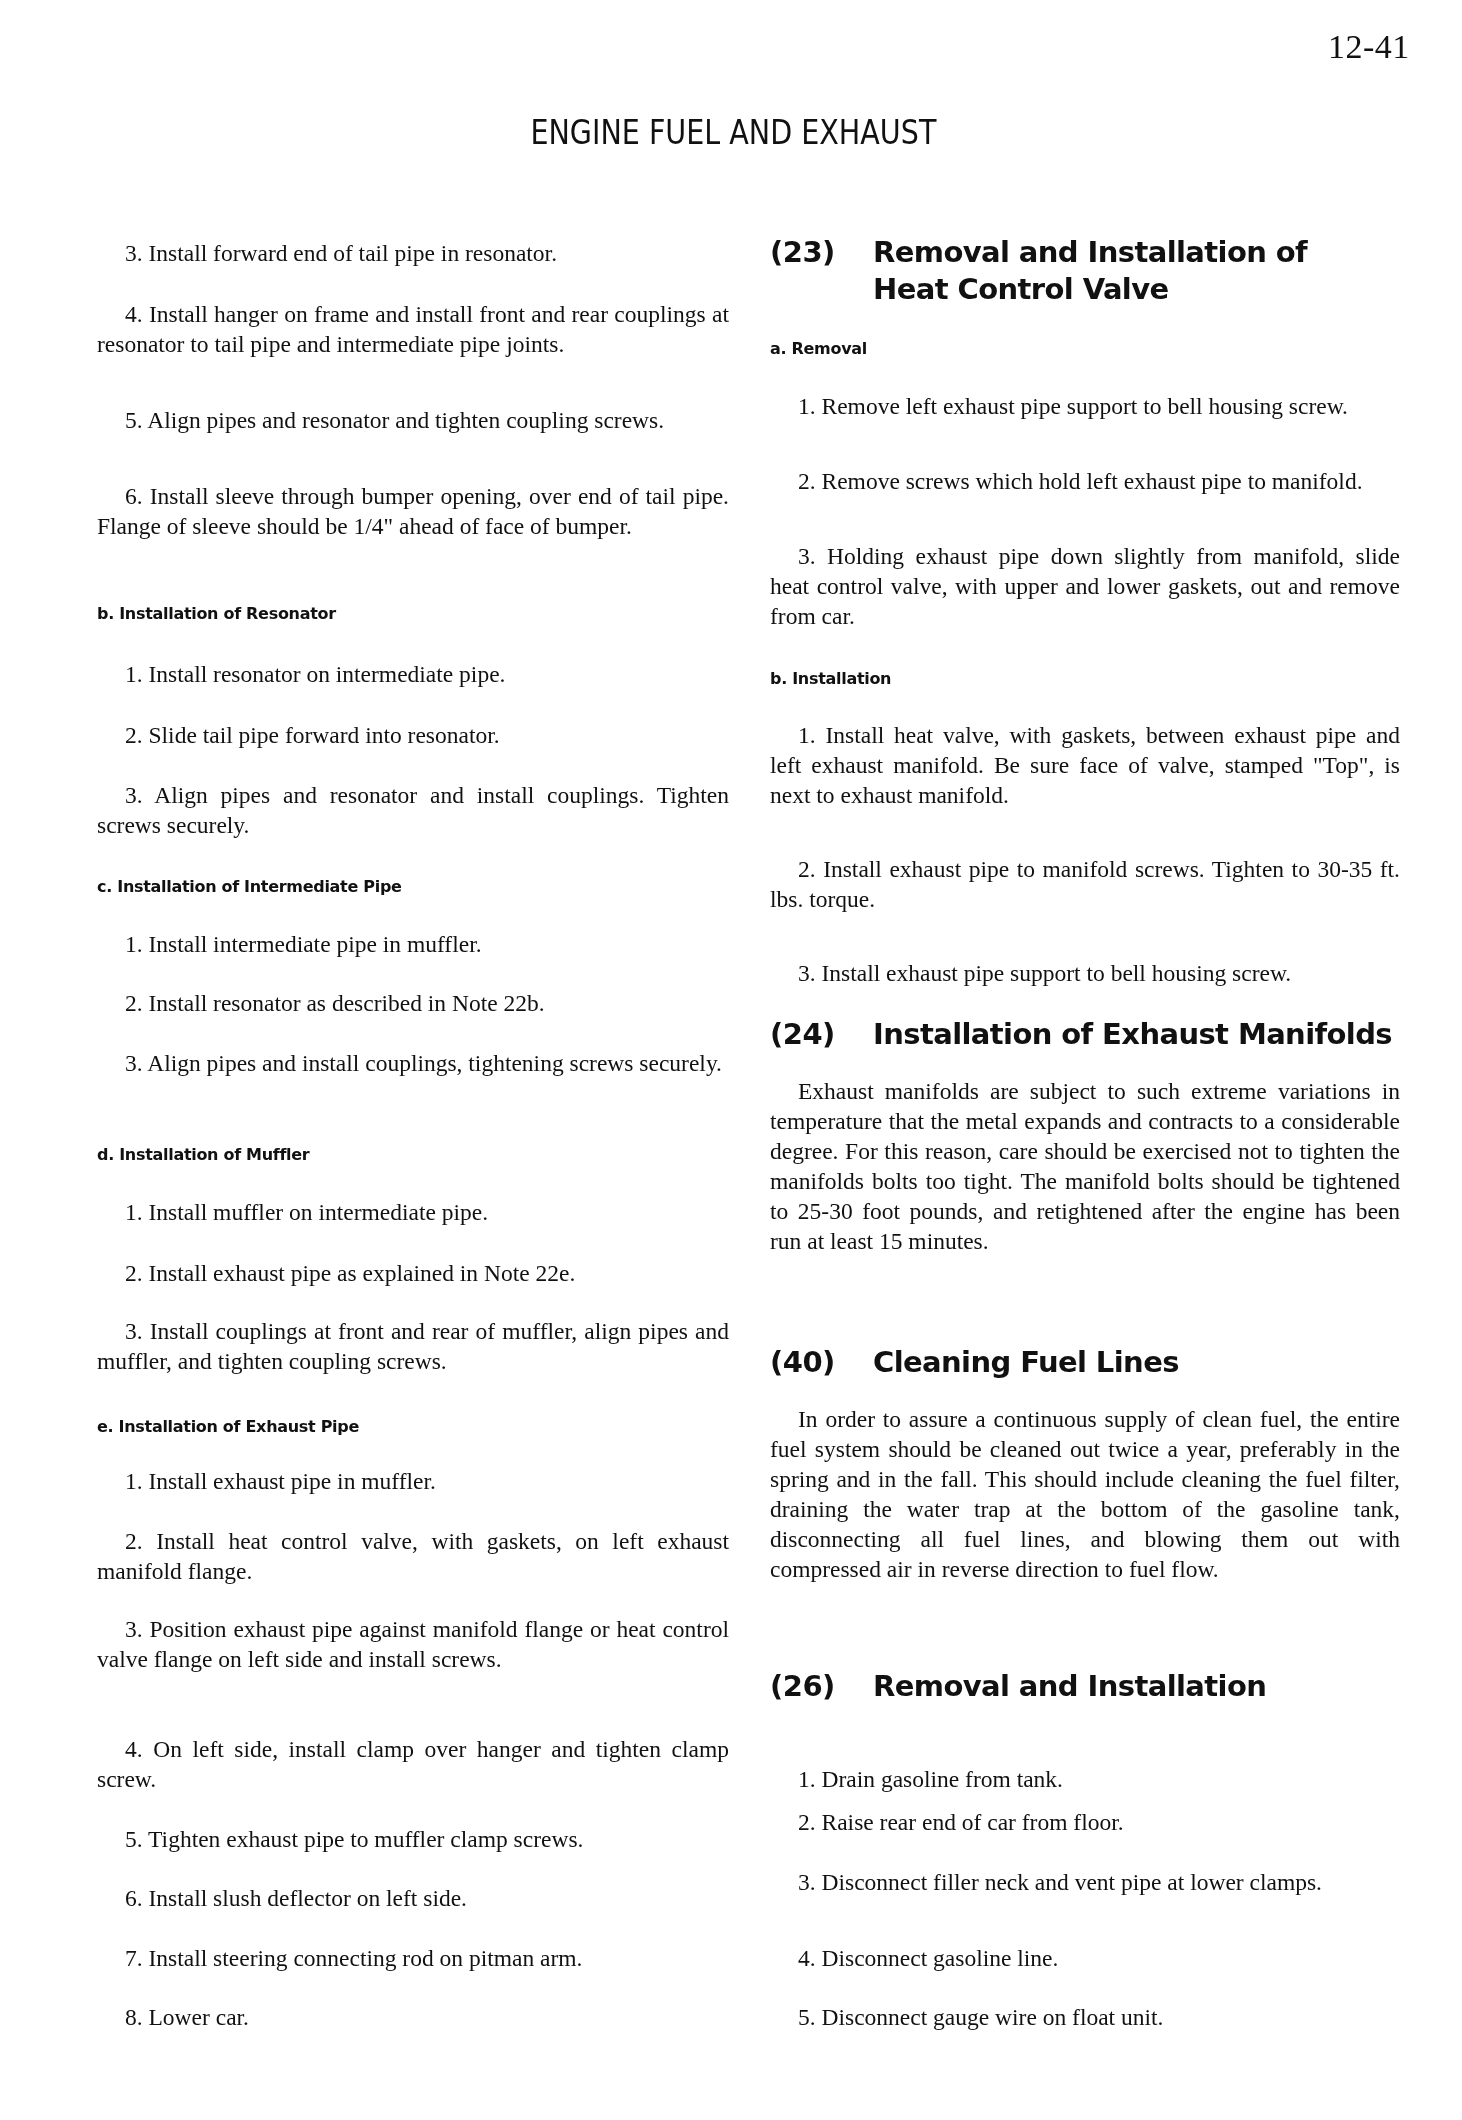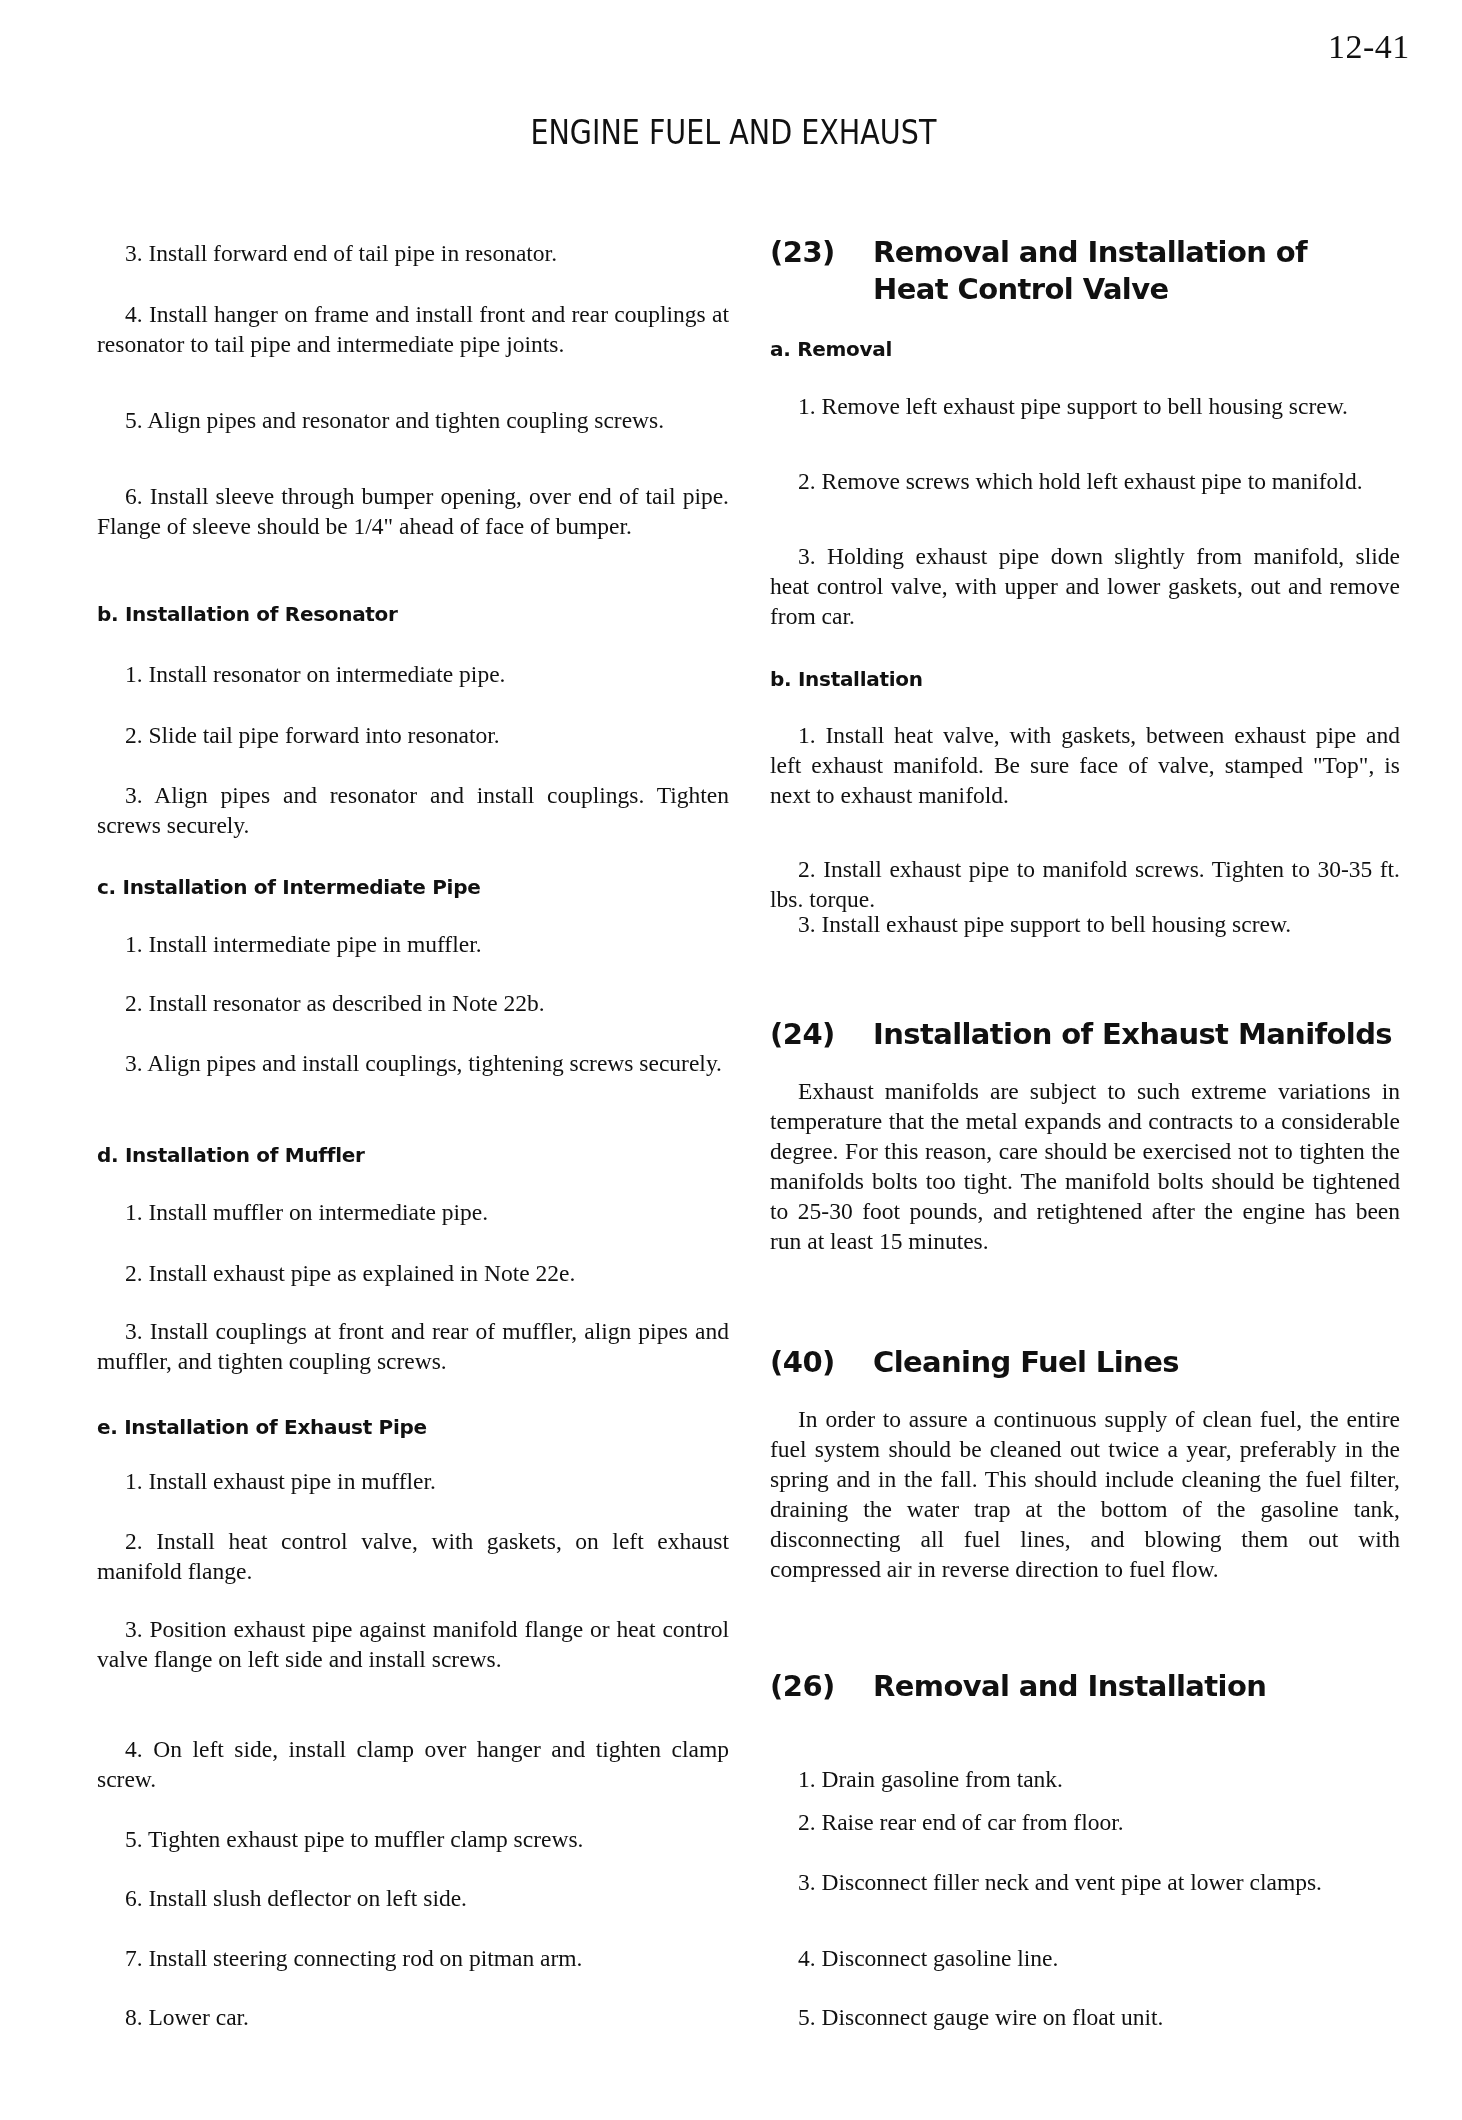--- a/index.html
+++ b/index.html
@@ -15,21 +15,21 @@
   }
   .blk { position: absolute; }
   .col-left { left: 97px; width: 632px; }
   .col-right { left: 770px; width: 630px; }
   .para {
     font-family: "Liberation Serif", serif; font-size: 23.5px; line-height: 30px;
     text-align: justify; text-indent: 28px; margin: 0;
   }
   .para.last-left { text-align-last: left; }
   .subhead {
-    font-family: "DejaVu Sans", sans-serif; font-weight: bold; font-size: 20px;
+    font-family: "DejaVu Sans", sans-serif; font-weight: bold; font-size: 16px;
     line-height: 26px; margin: 0; letter-spacing: -0.3px;
   }
   .section-head { display: flex; align-items: flex-start; }
   .section-num {
     font-family: "DejaVu Sans", sans-serif; font-weight: bold; font-size: 29px;
     line-height: 37px; width: 103px; flex: none; letter-spacing: -0.5px;
   }
   .section-title {
     font-family: "DejaVu Sans", sans-serif; font-weight: bold; font-size: 29px;
     line-height: 37px; letter-spacing: -0.6px;
@@ -79,21 +79,21 @@
   </div>
 </div>
 <div class="blk col-right subhead" style="top:336px">a. Removal</div>
 <p class="blk col-right para last-left" style="top:391px">1. Remove left exhaust pipe support to bell housing screw.</p>
 <p class="blk col-right para last-left" style="top:466px">2. Remove screws which hold left exhaust pipe to manifold.</p>
 <p class="blk col-right para last-left" style="top:541px">3. Holding exhaust pipe down slightly from manifold, slide heat control valve, with upper and lower gaskets, out and remove from car.</p>
 
 <div class="blk col-right subhead" style="top:666px">b. Installation</div>
 <p class="blk col-right para last-left" style="top:720px">1. Install heat valve, with gaskets, between exhaust pipe and left exhaust manifold. Be sure face of valve, stamped "Top", is next to exhaust manifold.</p>
 <p class="blk col-right para last-left" style="top:854px">2. Install exhaust pipe to manifold screws. Tighten to 30-35 ft. lbs. torque.</p>
-<p class="blk col-right para last-left" style="top:909px">3. Install exhaust pipe support to bell housing screw.</p>
+<p class="blk col-right para last-left" style="top:958px">3. Install exhaust pipe support to bell housing screw.</p>
 
 <div class="blk col-right section-head" style="top:1016px">
   <div class="section-num">(24)</div>
   <div class="section-title">Installation of Exhaust Manifolds</div>
 </div>
 <p class="blk col-right para last-left" style="top:1076px">Exhaust manifolds are subject to such extreme variations in temperature that the metal expands and contracts to a considerable degree. For this reason, care should be exercised not to tighten the manifolds bolts too tight. The manifold bolts should be tightened to 25-30 foot pounds, and retightened after the engine has been run at least 15 minutes.</p>
 
 <div class="blk col-right section-head" style="top:1344px">
   <div class="section-num">(40)</div>
   <div class="section-title">Cleaning Fuel Lines</div>

